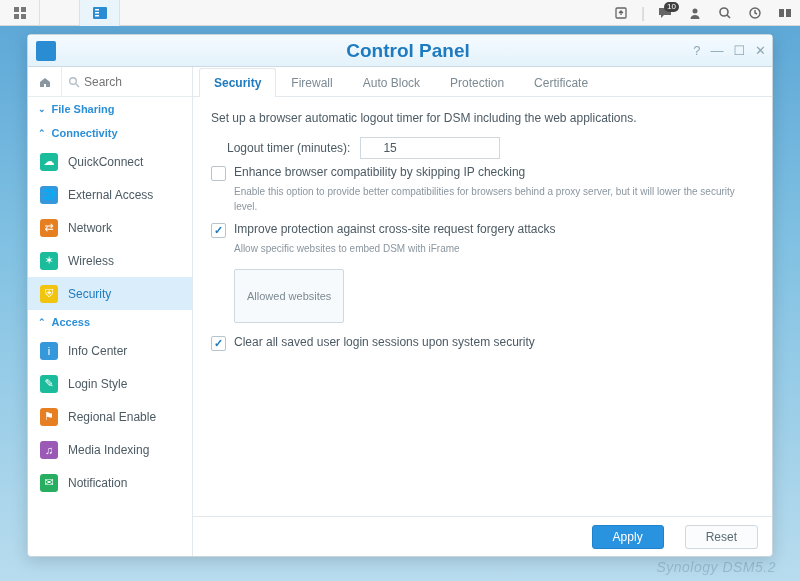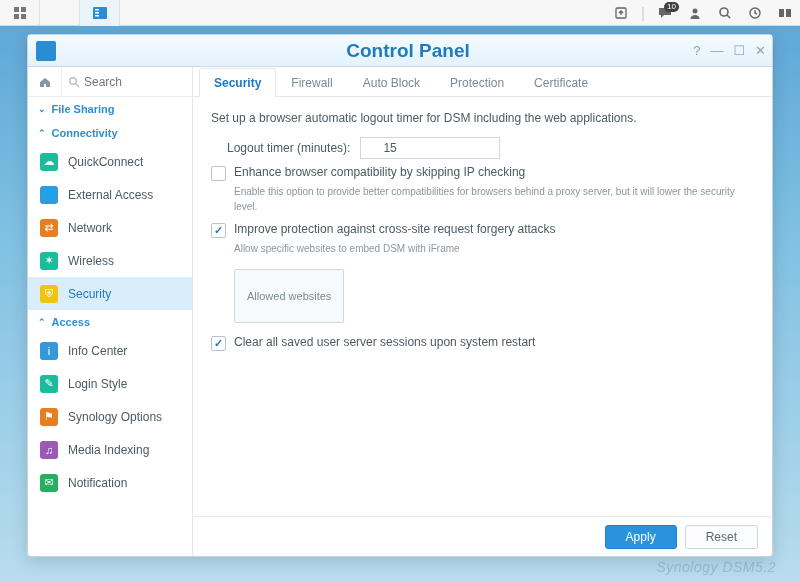--- a/index.html
+++ b/index.html
@@ -45,21 +45,21 @@
   .desc { margin-bottom: 12px; }
   .row { display: flex; align-items: center; margin: 12px 0 6px 16px; gap: 10px; }
   .row label { }
   .txtinput { border: 1px solid #cfd8de; height: 22px; width: 140px; padding: 0 22px; font-size: 12px; color: #4c5a63; }
   .chkrow { display: flex; align-items: flex-start; gap: 8px; margin: 6px 0 4px 0; }
   .chk { width: 15px; height: 15px; border: 1px solid #b8c4cc; border-radius: 2px; flex-shrink: 0; display: flex; align-items: center; justify-content: center; color: #1e7bbf; font-size: 11px; background: #fff; margin-top: 1px; }
   .chk.checked::after { content: "✓"; font-weight: bold; }
   .hint { margin: 2px 8px 8px 23px; color: #8a96a0; font-size: 10px; line-height: 1.45; }
   .btn-sm { display: inline-block; border: 1px solid #cfd8de; background: #f7fafc; color: #7c8a93; padding: 20px 12px; font-size: 11px; border-radius: 2px; margin: 4px 0 6px 23px; cursor: pointer; }
 
-  .footer { height: 40px; border-top: 1px solid #e3e8ec; display: flex; align-items: center; justify-content: flex-end; gap: 8px; padding: 0 14px; }
+  .footer { height: 40px; border-top: 1px solid #e3e8ec; display: flex; align-items: center; justify-content: flex-end; gap: 21px; padding: 0 14px; }
   .btn { height: 24px; padding: 0 20px; font-size: 12px; border: 1px solid #cfd8de; border-radius: 3px; background: #fafcfe; color: #5a6a74; cursor: pointer; }
   .btn.primary { background: #2a93e0; border-color: #1f82cc; color: #fff; }
 
   .watermark { position: absolute; right: 24px; bottom: 6px; color: rgba(60,90,110,.25); font-style: italic; font-size: 14px; letter-spacing: .5px; }
 
   svg { display: block; }
 </style>
 </head>
 <body>
 
@@ -195,21 +195,21 @@
       <div class="item">
         <span class="iicon" style="background:#3598db">i</span>
         <span>Info Center</span>
       </div>
       <div class="item">
         <span class="iicon" style="background:#1bbc9b">✎</span>
         <span>Login Style</span>
       </div>
       <div class="item">
         <span class="iicon" style="background:#e67e22">⚑</span>
-        <span>Synology Options</span>
+        <span>Regional Enable</span>
       </div>
       <div class="item">
         <span class="iicon" style="background:#9b59b6">♫</span>
         <span>Media Indexing</span>
       </div>
       <div class="item">
         <span class="iicon" style="background:#27ae60">✉</span>
         <span>Notification</span>
       </div>
     </div>
@@ -240,21 +240,21 @@
         <div class="chkrow">
           <div class="chk checked"></div>
           <span>Improve protection against cross-site request forgery attacks</span>
         </div>
 
         <div class="hint">Allow specific websites to embed DSM with iFrame</div>
         <div class="btn-sm">Allowed websites</div>
 
         <div class="chkrow">
           <div class="chk checked"></div>
-          <span>Clear all saved user server sessions upon system restart</span>
+          <span>Clear all saved user login sessions upon system security</span>
         </div>
       </div>
 
       <div class="footer">
         <button class="btn primary">Apply</button>
         <button class="btn">Reset</button>
       </div>
     </div>
   </div>
 </div>

